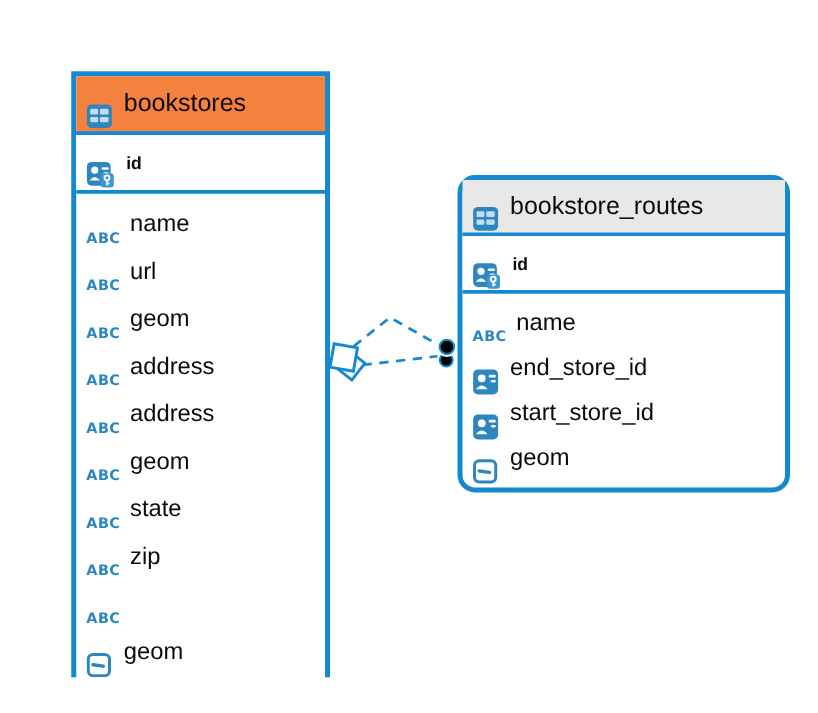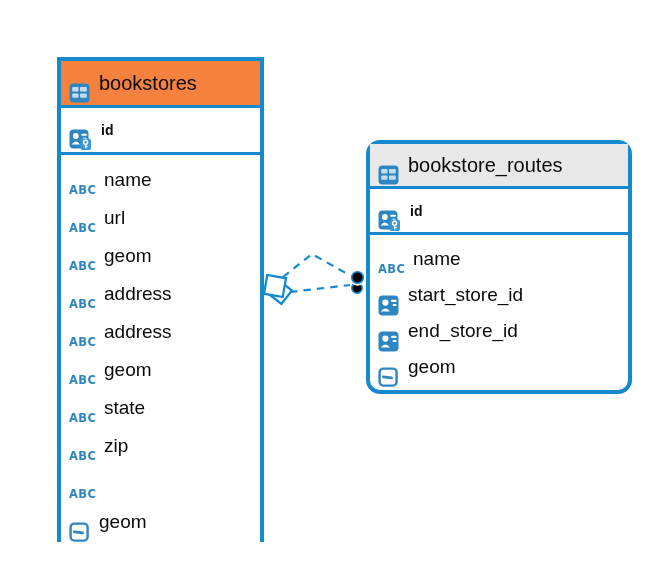--- a/index.html
+++ b/index.html
@@ -158,33 +158,33 @@
       <div class="row">
         <span class="icon">
           <svg width="21" height="21" viewBox="0 0 21 21">
             <rect x="0.5" y="0.5" width="20" height="20" rx="4" fill="#2e86c1"></rect>
             <circle cx="7.4" cy="7.6" r="3.1" fill="#ffffff"></circle>
             <path d="M2.8 16.4 Q7.4 10.4 12 16.4 Z" fill="#ffffff"></path>
             <rect x="13" y="4.8" width="5.6" height="2.1" rx="1" fill="#ffffff"></rect>
             <rect x="14.6" y="9" width="4" height="1.9" rx="0.9" fill="#ffffff"></rect>
           </svg>
         </span>
-        <span>start_store_id</span>
+        <span>end_store_id</span>
       </div>
       <div class="row">
         <span class="icon">
           <svg width="21" height="21" viewBox="0 0 21 21">
             <rect x="0.5" y="0.5" width="20" height="20" rx="4" fill="#2e86c1"></rect>
             <circle cx="7.4" cy="7.6" r="3.1" fill="#ffffff"></circle>
             <path d="M2.8 16.4 Q7.4 10.4 12 16.4 Z" fill="#ffffff"></path>
             <rect x="13" y="4.8" width="5.6" height="2.1" rx="1" fill="#ffffff"></rect>
             <rect x="14.6" y="9" width="4" height="1.9" rx="0.9" fill="#ffffff"></rect>
           </svg>
         </span>
-        <span>end_store_id</span>
+        <span>start_store_id</span>
       </div>
       <div class="row">
         <span class="icon">
           <svg width="21" height="21" viewBox="0 0 21 21">
             <rect x="1.6" y="1.6" width="17" height="17" rx="3.8" fill="#ffffff" stroke="#2e86c1" stroke-width="2.4"></rect>
             <line x1="5.4" y1="9.8" x2="13.6" y2="10.9" stroke="#2e86c1" stroke-width="2.8" stroke-linecap="round"></line>
           </svg>
         </span>
         <span>geom</span>
       </div>

